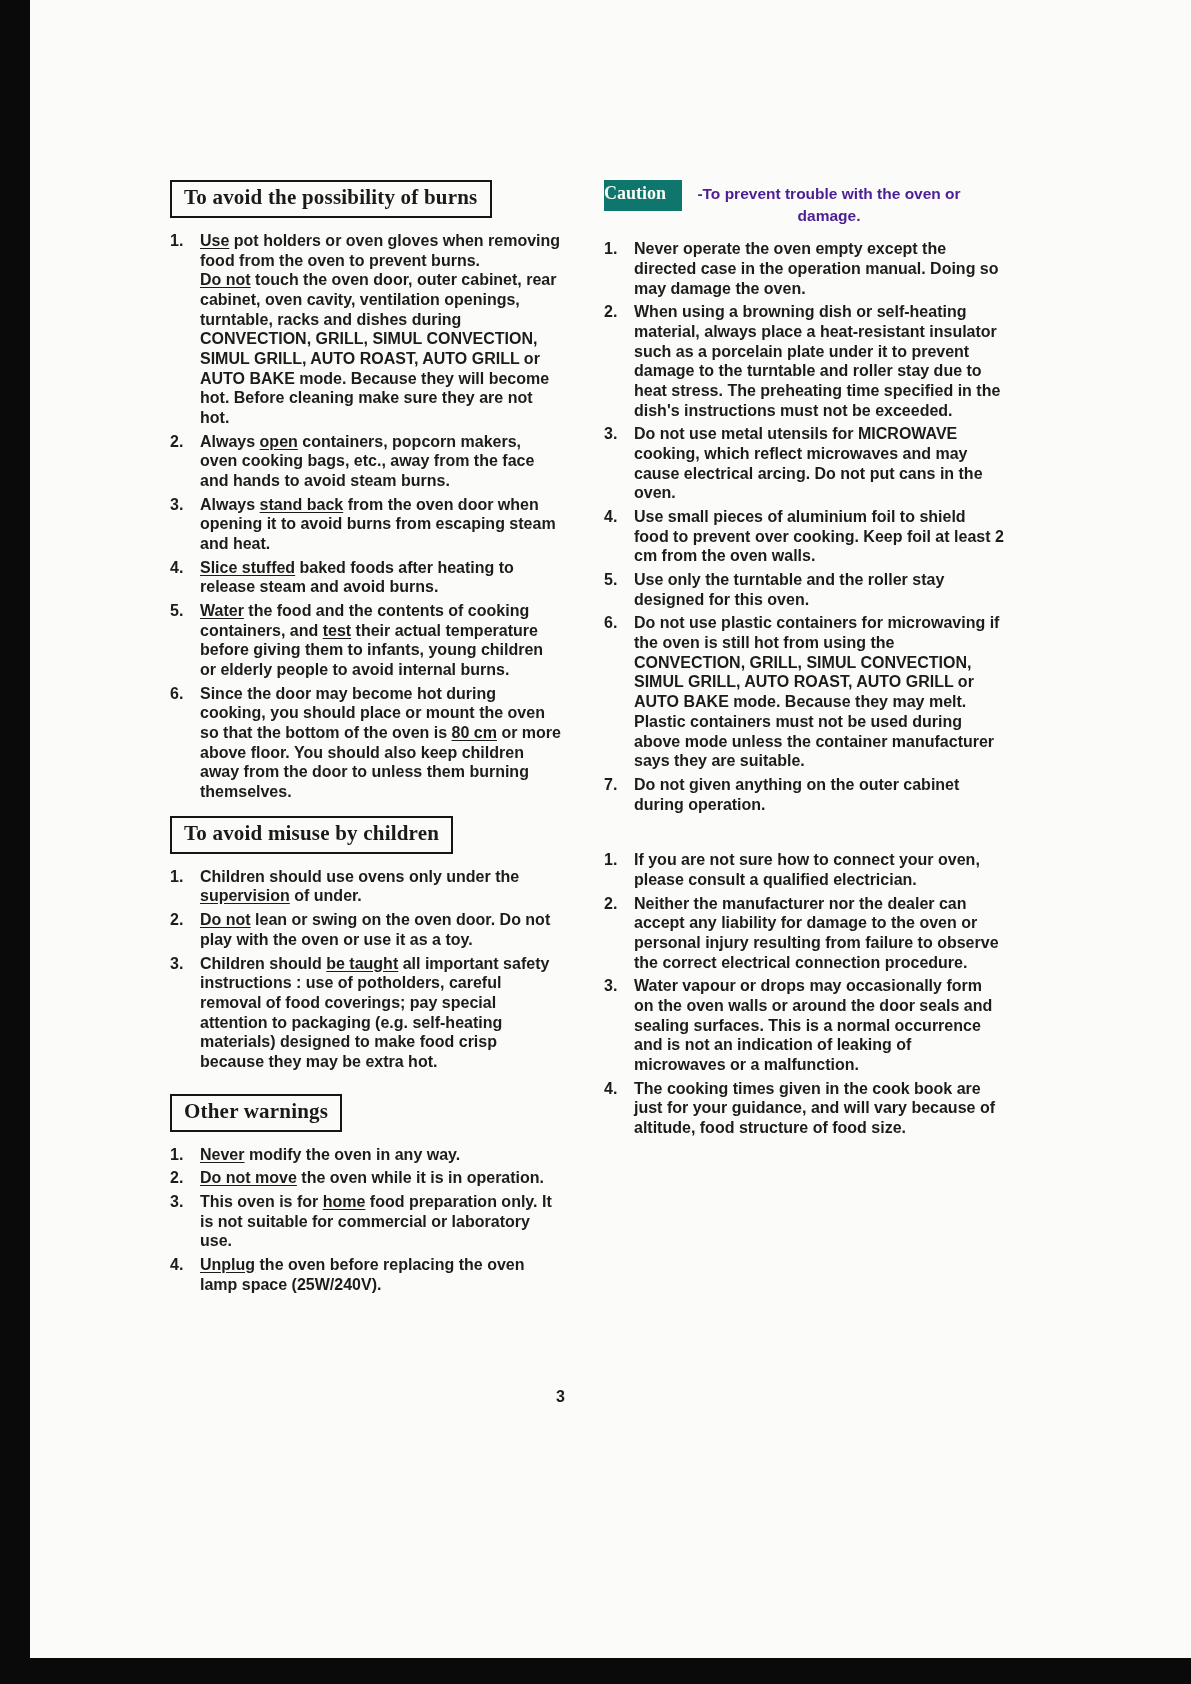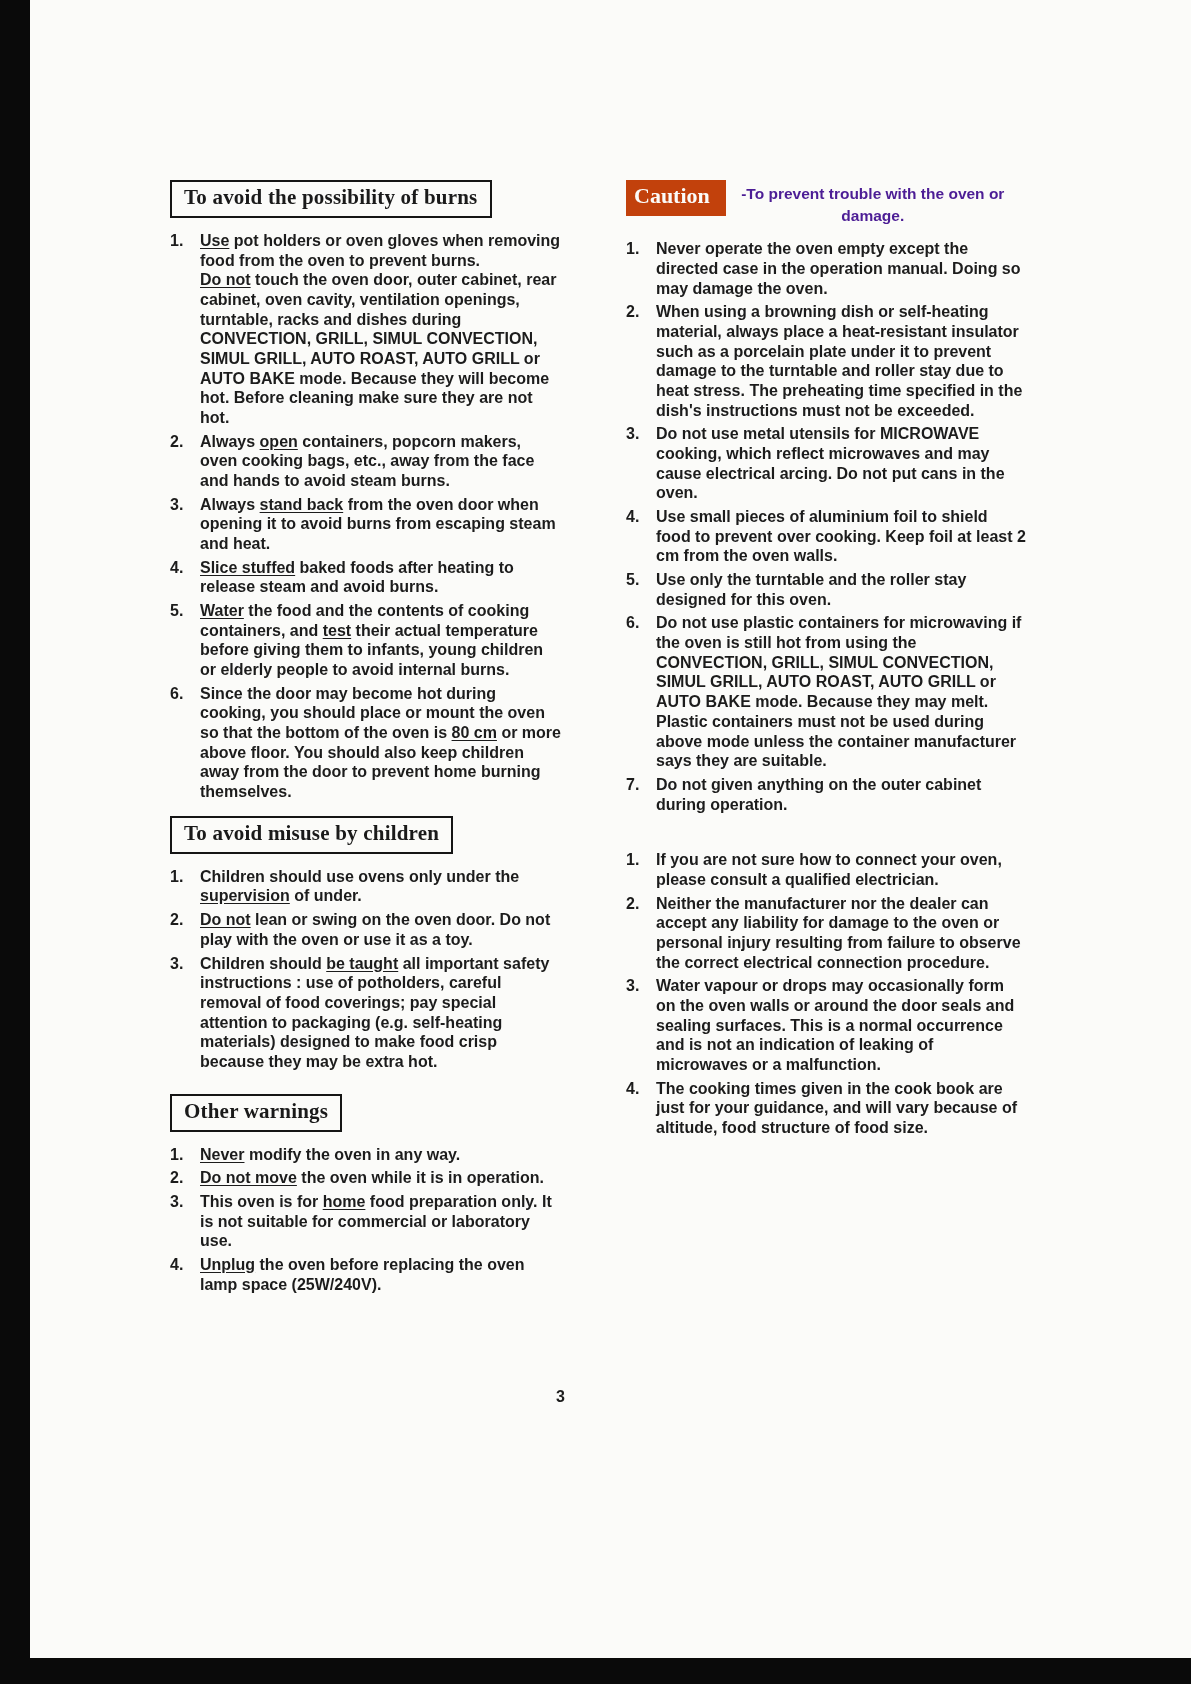--- a/index.html
+++ b/index.html
@@ -20,47 +20,47 @@
   }
   .edge-bottom {
     position: absolute; left: 0; bottom: 0;
     width: 100%; height: 26px;
     background: #0a0a0a;
   }
   .content {
     position: absolute;
     top: 172px; left: 170px;
     display: flex;
-    gap: 64px;
+    gap: 42px;
   }
   .column { width: 392px; }
   #col-right { width: 400px; }
 
   .doc-section { margin-bottom: 14px; }
   .heading-row {
     display: flex;
     align-items: flex-start;
     margin: 8px 0 13px 0;
   }
   .heading.boxed {
     border: 2px solid #151515;
     padding: 3px 12px 6px 12px;
     font-family: "Liberation Serif", serif;
     font-weight: bold;
     font-size: 21px;
     letter-spacing: 0.2px;
     background: #fbfbf9;
   }
   .heading.inverted {
-    background: #c2410c;
+    background: #0f766e;
     color: #fbfbf9;
-    padding: 3px 16px 7px 8px;
+    padding: 3px 16px 7px 0;
     font-family: "Liberation Serif", serif;
     font-weight: bold;
-    font-size: 22px;
+    font-size: 18px;
   }
   .heading-suffix {
     font-weight: bold;
     font-size: 15.5px;
     line-height: 1.4;
     max-width: 276px;
     margin-left: 9px;
     padding-top: 3px;
     text-align: center;
     color: #4c1d95;
@@ -120,21 +120,21 @@
             <div class="list-item" data-name="list-item">
               <span class="num" data-name="list-item-number">4.</span>
               <span class="txt" data-name="list-item-text"><span class="u">Slice stuffed</span><span> baked foods after heating to release steam and avoid burns.</span></span>
             </div>
             <div class="list-item" data-name="list-item">
               <span class="num" data-name="list-item-number">5.</span>
               <span class="txt" data-name="list-item-text"><span class="u">Water</span><span> the food and the contents of cooking containers, and </span><span class="u">test</span><span> their actual temperature before giving them to infants, young children or elderly people to avoid internal burns.</span></span>
             </div>
             <div class="list-item" data-name="list-item">
               <span class="num" data-name="list-item-number">6.</span>
-              <span class="txt" data-name="list-item-text"><span>Since the door may become hot during cooking, you should place or mount the oven so that the bottom of the oven is </span><span class="u">80 cm</span><span> or more above floor. You should also keep children away from the door to prevent home burning themselves.</span></span>
+              <span class="txt" data-name="list-item-text"><span>Since the door may become hot during cooking, you should place or mount the oven so that the bottom of the oven is </span><span class="u">80 cm</span><span> or more above floor. You should also keep children away from the door to unless them burning themselves.</span></span>
             </div>
           </div>
         </section>
         <section class="doc-section" data-name="section-children">
           <div class="heading-row" data-name="section-heading-row">
             <div class="heading boxed" data-name="section-heading-children">To avoid misuse by children</div>
           </div>
           <div class="list" data-name="numbered-list">
             <div class="list-item" data-name="list-item">
               <span class="num" data-name="list-item-number">1.</span>

